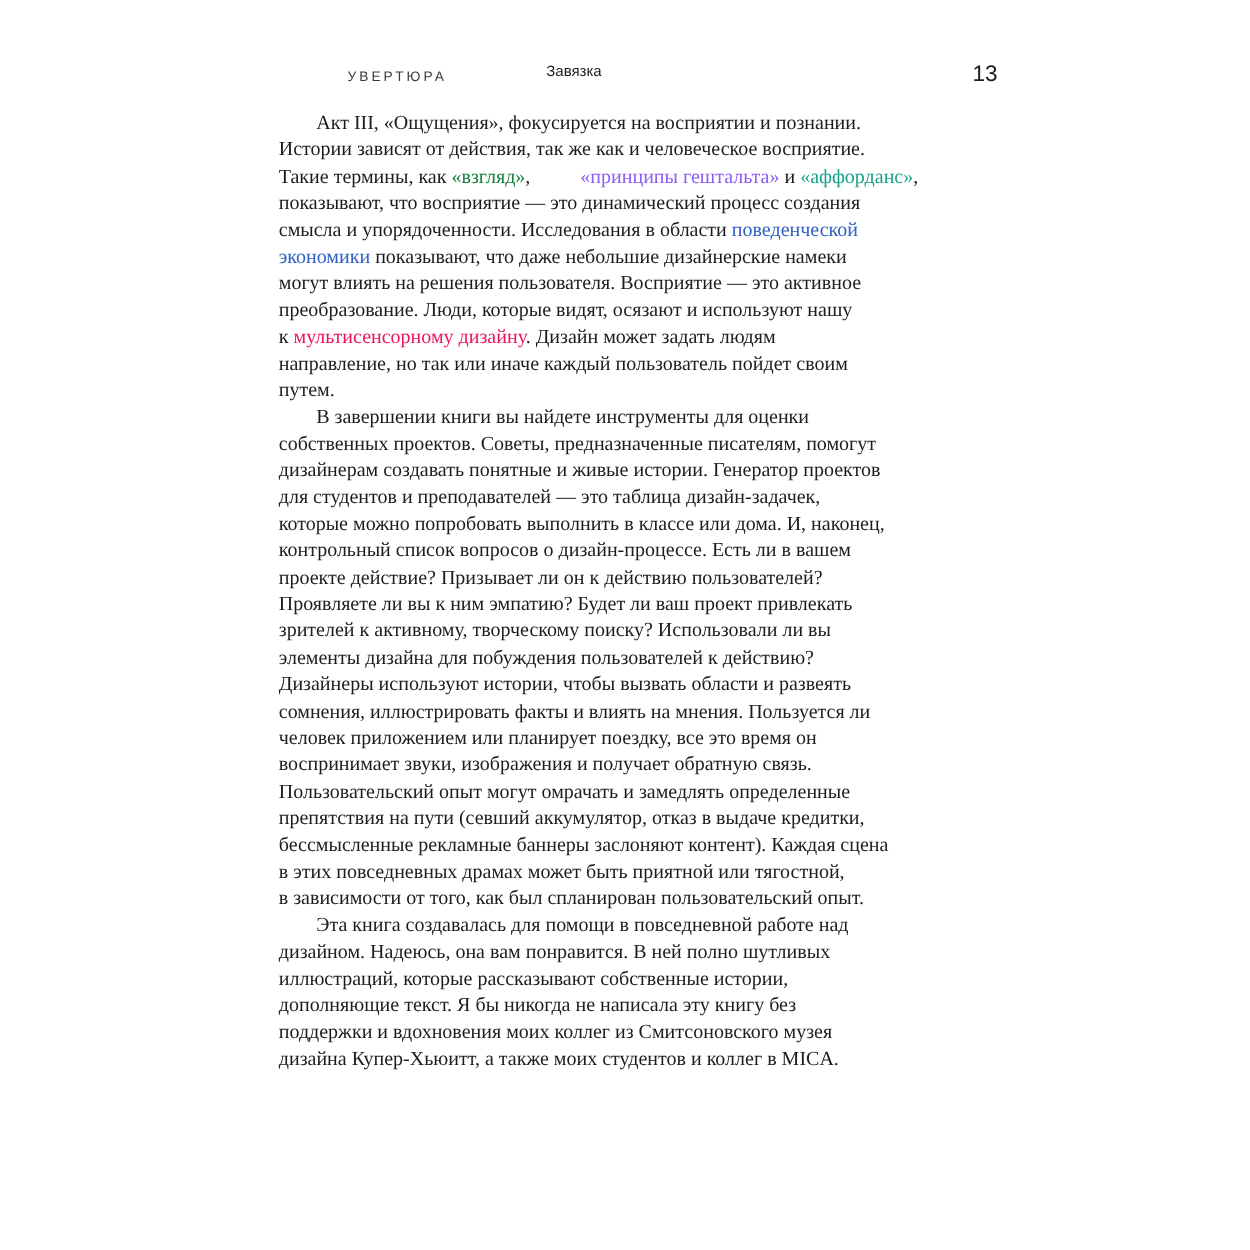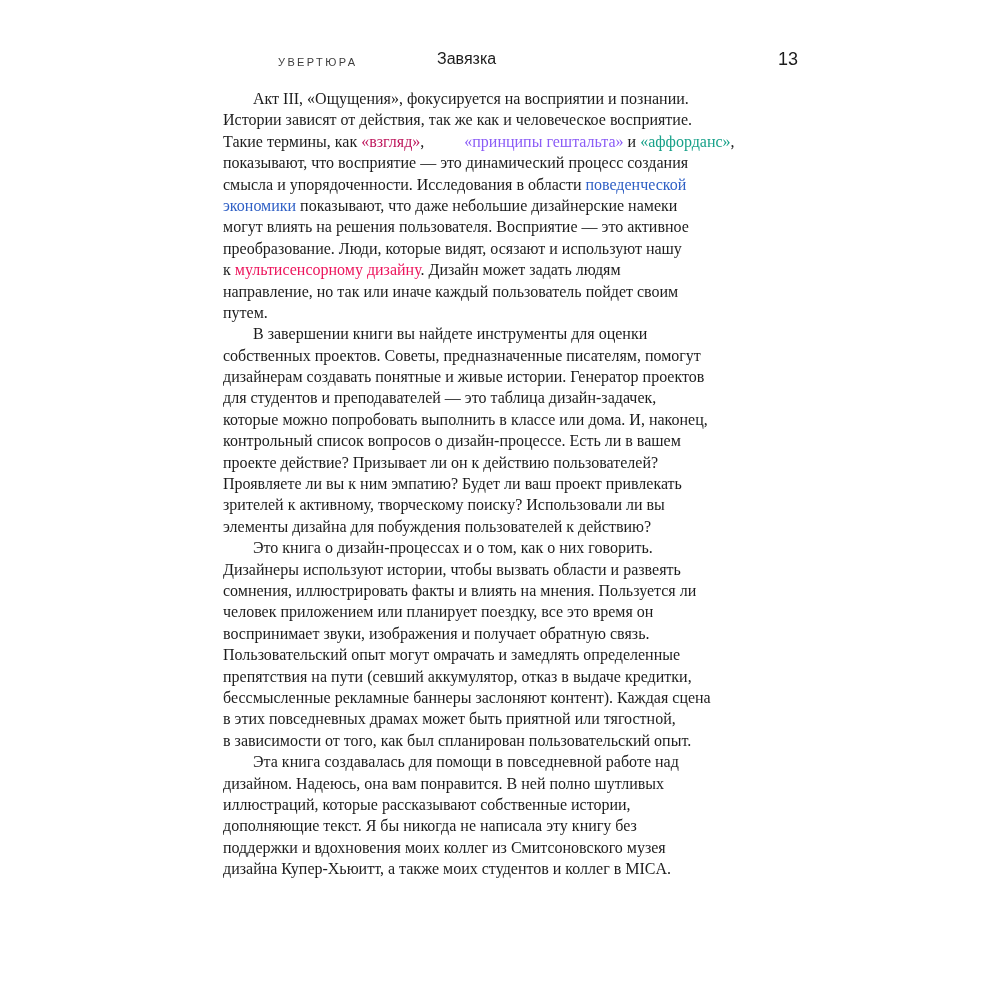--- a/index.html
+++ b/index.html
@@ -18,21 +18,21 @@
   .running-head { position: absolute; top: 0; left: 0; width: 100%; height: 80px; }
   .rh-section {
     position: absolute; left: 278px; top: 56px;
     font-family: "Liberation Sans", sans-serif;
     font-size: 11px; letter-spacing: 2.4px;
     color: #3d3d3d; text-transform: uppercase;
   }
   .rh-chapter {
     position: absolute; left: 437px; top: 50px;
     font-family: "Liberation Sans", sans-serif;
-    font-size: 16px; color: #1c1c1c;
+    font-size: 12px; color: #1c1c1c;
   }
   .rh-pagenum {
     position: absolute; left: 740px; top: 49px; width: 58px;
     text-align: right;
     font-family: "Liberation Sans", sans-serif;
     font-size: 18px; color: #1c1c1c;
   }
   
   .text-block {
     position: absolute; left: 223px; top: 88px; width: 585px;
@@ -50,21 +50,21 @@
   <div class="running-head">
     <span class="rh-section">УВЕРТЮРА</span>
     <span class="rh-chapter">Завязка</span>
     <span class="rh-pagenum">13</span>
   </div>
 
   <div class="text-block" id="text-block">
       <div class="paragraph">
         <div class="text-line first"><span>Акт III, «Ощущения», фокусируется на восприятии и познании.</span></div>
         <div class="text-line"><span>Истории зависят от действия, так же как и человеческое восприятие.</span></div>
-        <div class="text-line"><span>Такие термины, как </span><span style="color: #be185d;">«взгляд»</span><span>, </span><span style="color: #8b5cf6; margin-left: 36px;">«принципы гештальта»</span><span> и </span><span style="color: rgb(24, 161, 137);">«аффорданс»</span><span>,</span></div>
+        <div class="text-line"><span>Такие термины, как </span><span style="color: #15803d;">«взгляд»</span><span>, </span><span style="color: #8b5cf6; margin-left: 36px;">«принципы гештальта»</span><span> и </span><span style="color: rgb(24, 161, 137);">«аффорданс»</span><span>,</span></div>
         <div class="text-line"><span>показывают, что восприятие — это динамический процесс создания</span></div>
         <div class="text-line"><span>смысла и упорядоченности. Исследования в области </span><span style="color: rgb(46, 95, 197);">поведенческой</span></div>
         <div class="text-line"><span style="color: rgb(46, 95, 197);">экономики</span><span> показывают, что даже небольшие дизайнерские намеки</span></div>
         <div class="text-line"><span>могут влиять на решения пользователя. Восприятие — это активное</span></div>
         <div class="text-line"><span>преобразование. Люди, которые видят, осязают и используют нашу</span></div>
         <div class="text-line"><span>к </span><span style="color: rgb(236, 21, 92);">мультисенсорному дизайну</span><span>. Дизайн может задать людям</span></div>
         <div class="text-line"><span>направление, но так или иначе каждый пользователь пойдет своим</span></div>
         <div class="text-line"><span>путем.</span></div>
       </div>
       <div class="paragraph">
@@ -73,21 +73,20 @@
         <div class="text-line"><span>дизайнерам создавать понятные и живые истории. Генератор проектов</span></div>
         <div class="text-line"><span>для студентов и преподавателей — это таблица дизайн-задачек,</span></div>
         <div class="text-line"><span>которые можно попробовать выполнить в классе или дома. И, наконец,</span></div>
         <div class="text-line"><span>контрольный список вопросов о дизайн-процессе. Есть ли в вашем</span></div>
         <div class="text-line"><span>проекте действие? Призывает ли он к действию пользователей?</span></div>
         <div class="text-line"><span>Проявляете ли вы к ним эмпатию? Будет ли ваш проект привлекать</span></div>
         <div class="text-line"><span>зрителей к активному, творческому поиску? Использовали ли вы</span></div>
         <div class="text-line"><span>элементы дизайна для побуждения пользователей к действию?</span></div>
       </div>
       <div class="paragraph">
-        <div class="text-line first"><span>Это книга о дизайн-процессах и о том, как о них говорить.</span></div>
         <div class="text-line"><span>Дизайнеры используют истории, чтобы вызвать области и развеять</span></div>
         <div class="text-line"><span>сомнения, иллюстрировать факты и влиять на мнения. Пользуется ли</span></div>
         <div class="text-line"><span>человек приложением или планирует поездку, все это время он</span></div>
         <div class="text-line"><span>воспринимает звуки, изображения и получает обратную связь.</span></div>
         <div class="text-line"><span>Пользовательский опыт могут омрачать и замедлять определенные</span></div>
         <div class="text-line"><span>препятствия на пути (севший аккумулятор, отказ в выдаче кредитки,</span></div>
         <div class="text-line"><span>бессмысленные рекламные баннеры заслоняют контент). Каждая сцена</span></div>
         <div class="text-line"><span>в этих повседневных драмах может быть приятной или тягостной,</span></div>
         <div class="text-line"><span>в зависимости от того, как был спланирован пользовательский опыт.</span></div>
       </div>

